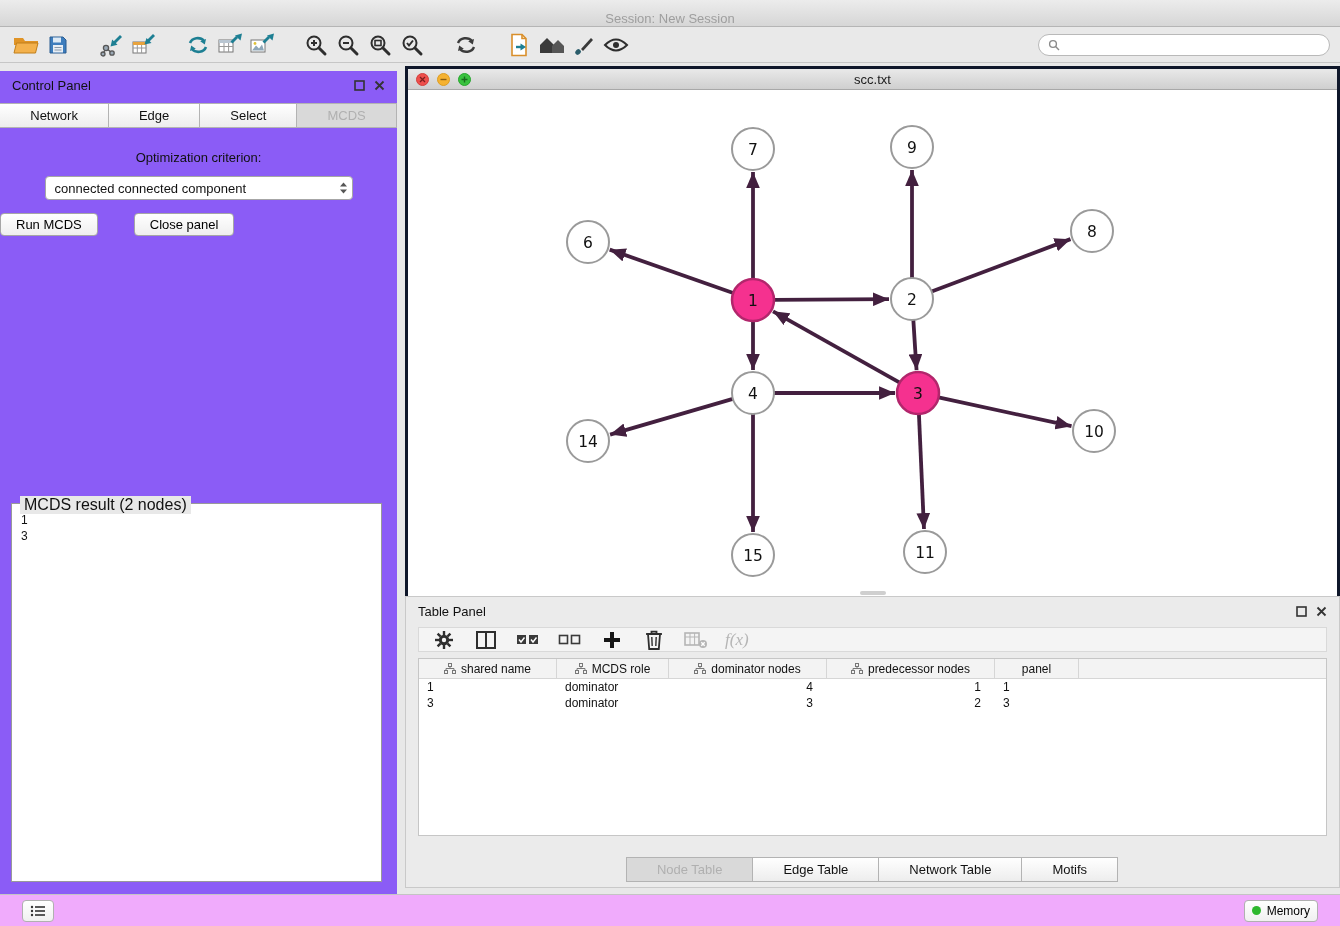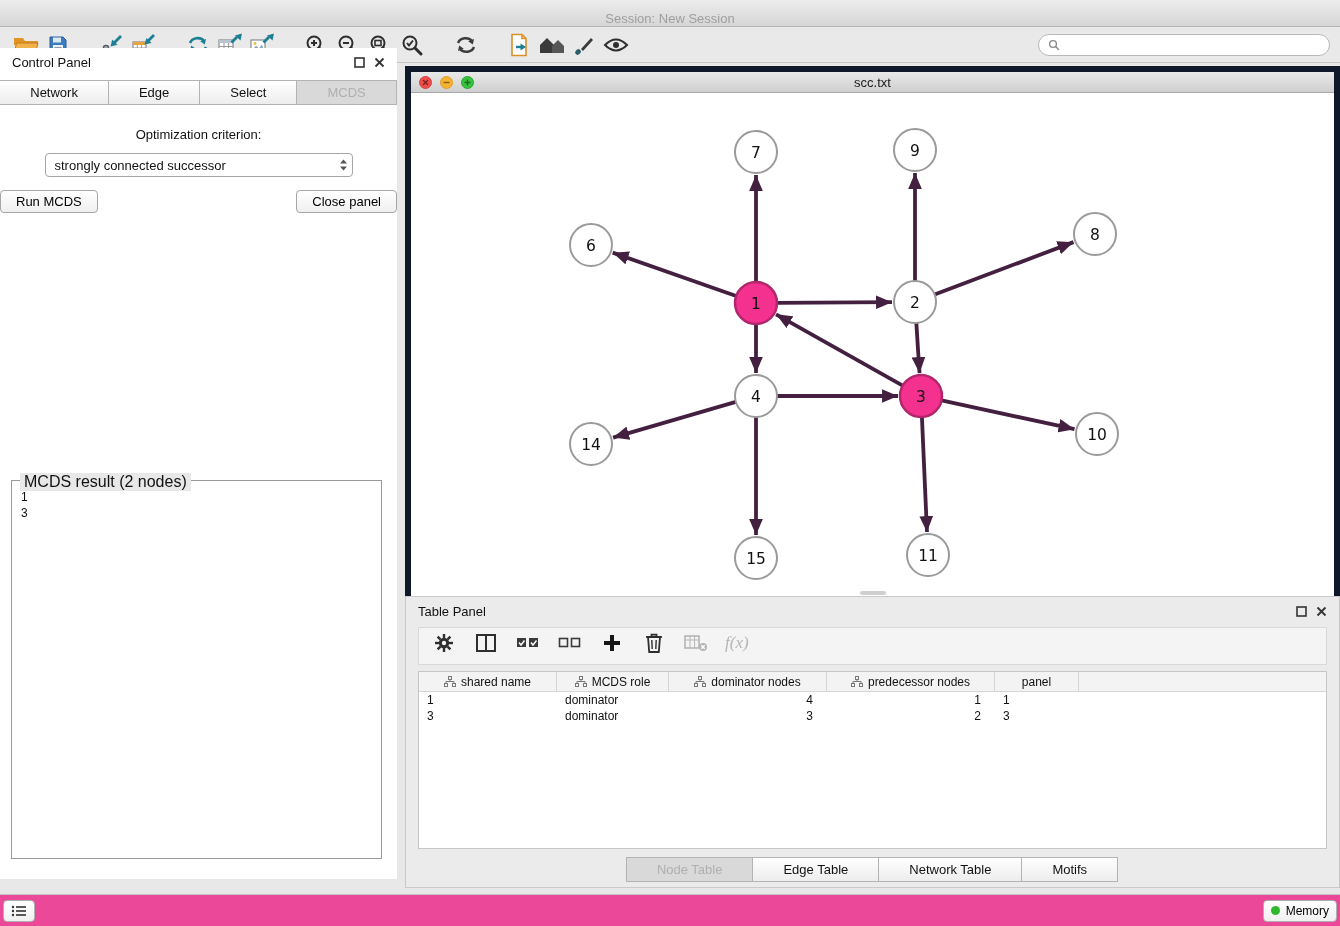--- a/index.html
+++ b/index.html
@@ -11,70 +11,70 @@
 .titlebar{position:absolute;top:0;left:0;width:1340px;height:27px;background:linear-gradient(#ececec,#d6d6d6);border-bottom:1px solid #b5b5b5;display:flex;align-items:flex-end;justify-content:center;font-size:13px;color:#9e9e9e}
 
 
 .toolbar{position:absolute;top:27px;left:0;width:1340px;height:36px;background:#e9e9e9;border-bottom:1px solid #c6c6c6;display:flex;align-items:center;padding:0 10px}
 .tgroup{display:flex;align-items:center;margin-right:22px}
 .tbtn{width:32px;height:30px;display:flex;align-items:center;justify-content:center;background:transparent;border:none;cursor:pointer}
 .searchbox{margin-left:auto;width:292px;height:22px;background:#fff;border:1px solid #b9b9b9;border-radius:11px;display:flex;align-items:center;padding:0 9px;gap:5px}
 .searchbox input{border:none;outline:none;flex:1;font-size:12px;background:transparent;font-family:"Liberation Sans",sans-serif}
 
 
-.control-panel{position:absolute;top:48px;left:0;width:397px;height:831px;background:#ffffff}
+.control-panel{position:absolute;top:71px;left:0;width:397px;height:831px;background:#8b5cf6}
 .panel-header{height:28px;display:flex;align-items:center;padding:0 12px;font-size:13px}
 .winbtns{margin-left:auto;display:flex;gap:9px;align-items:center}
 .winbtn{background:none;border:none;cursor:pointer;display:flex;align-items:center}
 .cp-tabs{display:flex;justify-content:center;margin-top:4px}
 .tab{font-size:13px;padding:4px 30px;background:linear-gradient(#ffffff,#ededed);border:1px solid #b3b3b3;margin-left:-1px;color:#111;cursor:pointer;font-family:"Liberation Sans",sans-serif}
 .tab.active{background:#d9d9d9;color:#b0b0b0}
 .cp-body{text-align:center;margin-top:22px}
 .opt-label{font-size:13px}
 .cp-select{width:308px;height:24px;margin:11px auto 0;background:#fff;border:1px solid #a6a6a6;border-radius:4px;display:flex;align-items:center;padding:0 4px 0 9px;font-size:13px;cursor:pointer}
 .cp-select .sel-text{flex:1;text-align:left}
-.cp-btnrow{margin-top:13px;display:flex;justify-content:space-between;gap:26px}
+.cp-btnrow{margin-top:13px;display:flex;justify-content:flex-start;gap:36px}
 .cp-btn{height:23px;padding:0 15px;background:linear-gradient(#ffffff,#efefef);border:1px solid #a6a6a6;border-radius:4px;font-size:13px;cursor:pointer;font-family:"Liberation Sans",sans-serif}
 .result-box{position:absolute;left:11px;right:15px;top:432px;bottom:20px;background:#fff;border:1px solid #999}
 .result-legend{position:absolute;top:-8px;left:8px;background:#e8e8e8;padding:0 4px;font-size:16px}
 .result-lines{padding:8px 9px;font-size:12px;line-height:16px;text-align:left}
 
 
-.network-window{position:absolute;left:405px;top:66px;width:935px;height:632px;background:#fff;border:6px solid #0f172a}
+.network-window{position:absolute;left:405px;top:66px;width:935px;height:632px;background:#fff;border:3px solid #0f172a}
 .net-titlebar{height:21px;background:linear-gradient(#e9e9e9,#cfcfcf);border-bottom:1px solid #a8a8a8;position:relative;display:flex;align-items:center;padding-left:8px}
 .traffic{display:flex;gap:8px;z-index:2}
 .light{width:13px;height:13px;border-radius:50%;border:1px solid;display:flex;align-items:center;justify-content:center;padding:0;cursor:pointer}
 .light.red{background:#ee4f4c;border-color:#d33f3c}
 .light.yellow{background:#f5b231;border-color:#dd9d22}
 .light.green{background:#39c23f;border-color:#27a62e}
 .net-title{position:absolute;left:0;right:0;text-align:center;font-size:13px;color:#1a1a1a}
 #graph-svg{width:933px;height:501px}
 
 
 .splitter-h{position:absolute;left:405px;top:590px;width:935px;height:6px;cursor:row-resize}
 .splitter-h .grip{position:absolute;left:50%;top:1px;transform:translateX(-50%);width:26px;height:4px;border-radius:2px;background:#cfcfcf}
 .splitter-v{position:absolute;left:397px;top:63px;width:8px;height:831px;cursor:col-resize}
 
 
 .table-panel{position:absolute;left:405px;top:596px;width:935px;height:292px;background:#ebebeb;border:1px solid #c9c9c9}
-.tp-toolbar{margin:2px 12px 0;height:38px;background:#f4f4f4;border:1px solid #d9d9d9;display:flex;align-items:flex-start;gap:12px;padding:0 10px}
+.tp-toolbar{margin:2px 12px 0;height:25px;background:#f4f4f4;border:1px solid #d9d9d9;display:flex;align-items:center;gap:12px;padding:0 10px}
 .tp-tbtn{width:30px;height:30px;display:flex;align-items:center;justify-content:center;background:transparent;border:none;cursor:pointer}
 .fx-label{font-size:17px;font-family:"Liberation Serif",serif;font-style:italic;color:#b5b5b5;margin-left:2px}
 .tp-table{margin:6px 12px 8px;background:#fff;border:1px solid #c6c6c6;height:178px;overflow:hidden}
 .thead{display:flex;height:20px;background:#f3f3f3;border-bottom:1px solid #d6d6d6}
 .th{display:flex;align-items:center;justify-content:center;gap:5px;font-size:12px;border-right:1px solid #d6d6d6;cursor:pointer}
 .c0{width:138px}.c1{width:112px}.c2{width:158px}.c3{width:168px}.c4{width:84px}
 .trow{display:flex;height:16px;align-items:center;font-size:12px}
 .td{padding:0 8px;overflow:hidden;white-space:nowrap}
 .td.num{text-align:right;padding-right:14px}
 .td{display:block}
 .tp-tabs{position:absolute;bottom:5px;left:0;right:0;display:flex;justify-content:center}
 
 
-.statusbar{position:absolute;left:0;bottom:0;width:1340px;height:32px;background:#ec4899;border-top:1px solid #c4c4c4;display:flex;align-items:center;padding:0 3px}
+.statusbar{position:absolute;left:0;bottom:0;width:1340px;height:32px;background:#f0abfc;border-top:1px solid #c4c4c4;display:flex;align-items:center;padding:0 22px}
 .sb-btn{height:22px;display:flex;align-items:center;gap:6px;padding:0 7px;background:linear-gradient(#ffffff,#f0f0f0);border:1px solid #b0b0b0;border-radius:4px;font-size:12px;cursor:pointer;font-family:"Liberation Sans",sans-serif}
 .mem-dot{width:9px;height:9px;border-radius:50%;background:#2eb82e;display:inline-block}
 .sb-right{margin-left:auto}
 </style>
 </head>
 <body>
 
 <div class="titlebar">
   <span>Session: New Session</span>
 </div>
@@ -249,21 +249,21 @@
   </div>
   <div class="cp-tabs">
     <button class="tab">Network</button>
     <button class="tab">Edge</button>
     <button class="tab">Select</button>
     <button class="tab active">MCDS</button>
   </div>
   <div class="cp-body">
     <div class="opt-label">Optimization criterion:</div>
     <div class="cp-select">
-      <span class="sel-text">strongly connected successor</span>
+      <span class="sel-text">connected connected component</span>
       <svg width="9" height="14" viewBox="0 0 9 14">
         <path d="M1 5.5 L4.5 1.5 L8 5.5 z" fill="#555"></path>
         <path d="M1 8.5 L4.5 12.5 L8 8.5 z" fill="#555"></path>
       </svg>
     </div>
     <div class="cp-btnrow">
       <button class="cp-btn">Run MCDS</button>
       <button class="cp-btn">Close panel</button>
     </div>
   </div>

